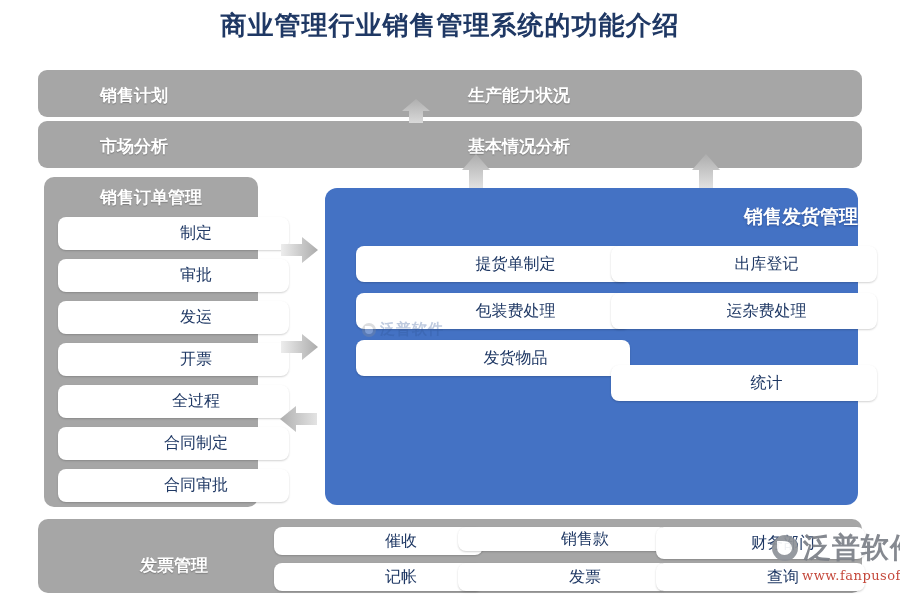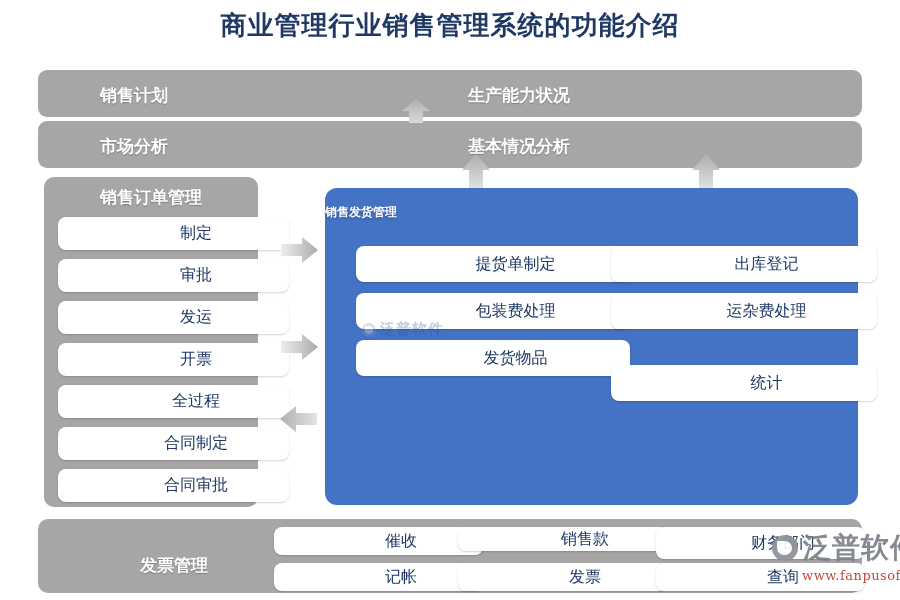--- a/index.html
+++ b/index.html
@@ -94,24 +94,24 @@
     top: 188px;
     width: 533px;
     height: 317px;
     background: #4472C4;
     border-radius: 12px;
   }
   #ship-panel .panel-title {
     position: absolute;
     left: 0; top: 16px;
     width: 533px;
-    text-align: left;
+    text-align: right;
     color: #ffffff;
     font-weight: bold;
-    font-size: 12px;
+    font-size: 19px;
     text-shadow: 0 1px 2px rgba(25,50,110,0.55);
   }
 
   
   #invoice-bar {
     position: absolute;
     left: 38px;
     top: 519px;
     width: 824px;
     height: 74px;

